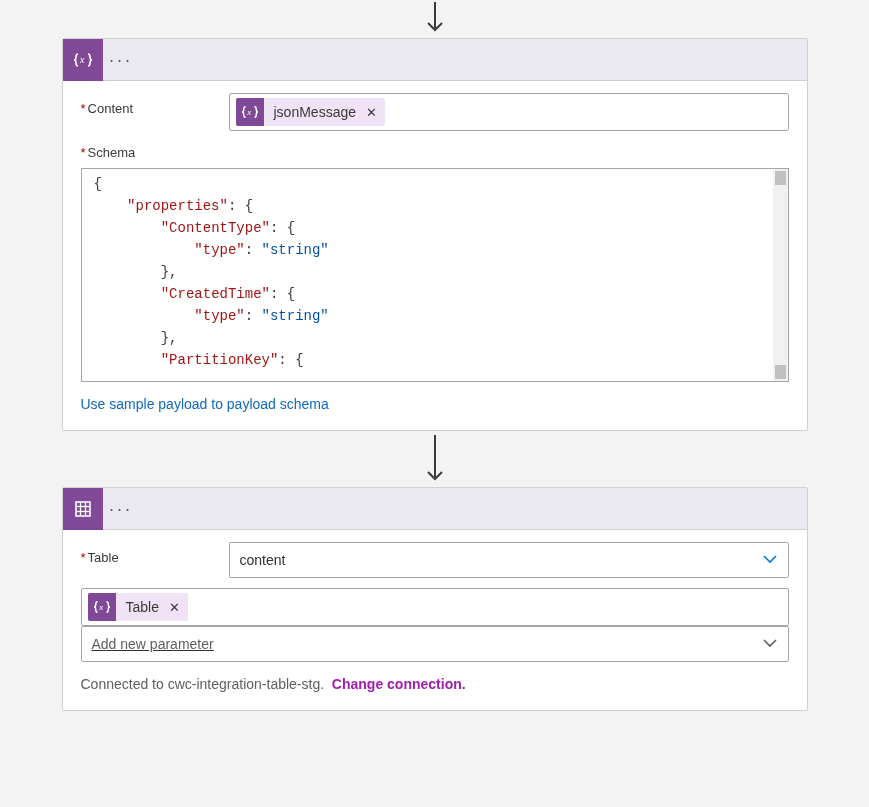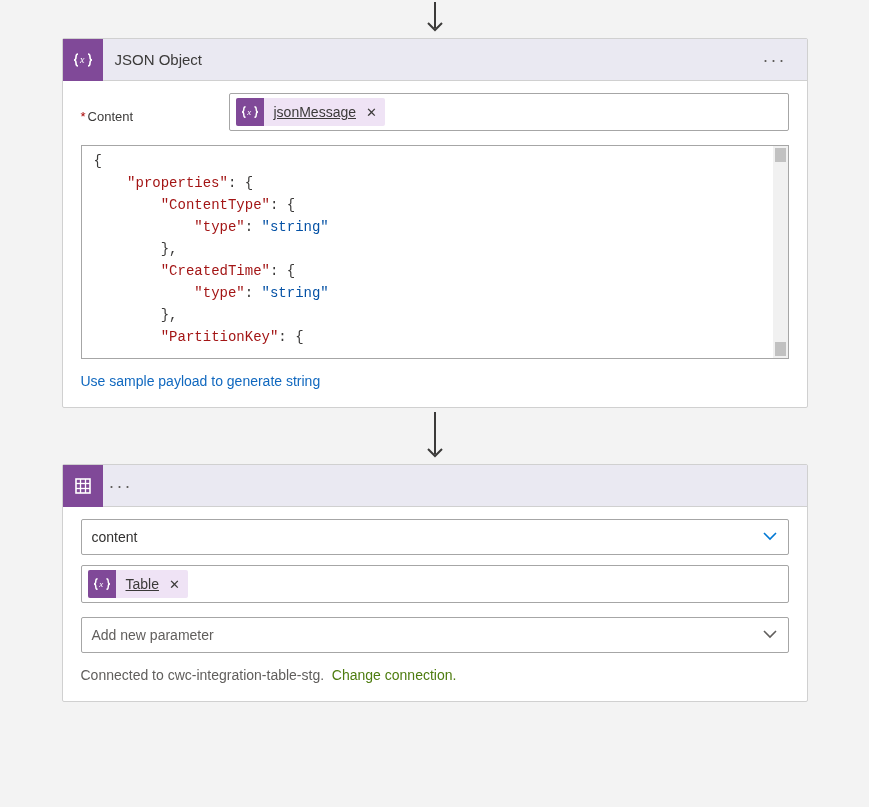--- a/index.html
+++ b/index.html
@@ -62,21 +62,21 @@
     font-size: 18px;
     line-height: 10px;
     cursor: pointer;
     padding: 6px;
   }
   .card-body {
     padding: 12px 18px 18px 18px;
   }
   .row {
     display: flex;
-    align-items: center;
+    align-items: flex-start;
     margin-top: 10px;
   }
   .row:first-child { margin-top: 0; }
   .row-label {
     width: 148px;
     padding-top: 8px;
     color: #3b3a39;
     font-size: 13px;
   }
   .row-label .req { color: #a80000; margin-right: 2px; }
@@ -106,21 +106,20 @@
     height: 28px;
     background: #804998;
     display: flex;
     align-items: center;
     justify-content: center;
     color: #fff;
   }
   .token .token-name {
     padding: 0 8px 0 10px;
     color: #3b3a39;
-    text-decoration: underline;
   }
   .token .token-x {
     padding: 0 8px 0 2px;
     cursor: pointer;
     color: #3b3a39;
     font-size: 13px;
   }
   .schema-wrap { margin-top: 14px; }
   .schema-label {
     color: #3b3a39;
@@ -181,31 +180,32 @@
     align-items: center;
     padding: 0 10px;
     justify-content: space-between;
     cursor: pointer;
   }
   .select-box .chev {
     color: #0078d4;
   }
   .select-box.gray-chev .chev { color: #605e5c; }
   .fullwidth-select {
-    margin-top: 14px;
+    text-decoration: underline;
   }
   .fullwidth-select .placeholder { color: #605e5c; }
   .footer-text {
     margin-top: 14px;
     color: #605e5c;
     font-size: 14px;
   }
   .footer-text .link {
-    color: #4d7c0f;
-    cursor: pointer;
+    color: #a21caf;
+    cursor: pointer;
+    font-weight: bold;
   }
   svg { overflow: visible; }
 </style>
 </head>
 <body>
 
 <div class="canvas">
 
   <div class="arrow">
     <svg width="24" height="34">
@@ -216,21 +216,20 @@
 
   <div class="card">
     <div class="card-header">
       <div class="icon-box">
         <svg width="18" height="18" viewBox="0 0 18 18">
           <path d="M4 3 Q2 3 2 6 Q2 9 0 9 Q2 9 2 12 Q2 15 4 15" fill="none" stroke="#fff" stroke-width="1.6"></path>
           <text x="6" y="12" fill="#fff" font-size="10" font-style="italic" font-family="serif">x</text>
           <path d="M14 3 Q16 3 16 6 Q16 9 18 9 Q16 9 16 12 Q16 15 14 15" fill="none" stroke="#fff" stroke-width="1.6"></path>
         </svg>
       </div>
-      <div class="title">JSON Object</div>
       <div class="more">···</div>
     </div>
     <div class="card-body">
       <div class="row">
         <div class="row-label">
           <span class="req">*</span><span>Content</span>
         </div>
         <div class="row-control">
           <div class="input-box">
             <div class="token">
@@ -242,36 +241,39 @@
                 </svg>
               </div>
               <span class="token-name">jsonMessage</span>
               <span class="token-x">✕</span>
             </div>
           </div>
         </div>
       </div>
 
       <div class="schema-wrap">
+        <div class="schema-label">
+          <span class="req">*</span><span>Schema</span>
+        </div>
         <div class="schema-editor">
           <div class="schema-content" id="schema-content"><span class="tok-punc">{</span>
     <span class="tok-key">"properties"</span><span class="tok-punc">: {</span>
         <span class="tok-key">"ContentType"</span><span class="tok-punc">: {</span>
             <span class="tok-key">"type"</span><span class="tok-punc">: </span><span class="tok-kw">"string"</span>
         <span class="tok-punc">},</span>
         <span class="tok-key">"CreatedTime"</span><span class="tok-punc">: {</span>
             <span class="tok-key">"type"</span><span class="tok-punc">: </span><span class="tok-kw">"string"</span>
         <span class="tok-punc">},</span>
         <span class="tok-key">"PartitionKey"</span><span class="tok-punc">: {</span></div>
           <div class="schema-scroll">
             <div class="thumb"></div>
             <div class="thumb thumb-bottom"></div>
           </div>
         </div>
-        <span class="sample-link">Use sample payload to generate string</span>
+        <span class="sample-link">Use sample payload to payload schema</span>
       </div>
     </div>
   </div>
 
   <div class="arrow" style="height:56px">
     <svg width="24" height="52">
       <line x1="12" y1="2" x2="12" y2="44" stroke="#3b3a39" stroke-width="2"></line>
       <polyline points="5,39 12,46 19,39" fill="none" stroke="#3b3a39" stroke-width="2"></polyline>
     </svg>
   </div>
@@ -284,20 +286,23 @@
           <line x1="3" y1="7.5" x2="17" y2="7.5" stroke="#fff" stroke-width="1.3"></line>
           <line x1="3" y1="12.5" x2="17" y2="12.5" stroke="#fff" stroke-width="1.3"></line>
           <line x1="7.5" y1="3" x2="7.5" y2="17" stroke="#fff" stroke-width="1.3"></line>
           <line x1="12.5" y1="3" x2="12.5" y2="17" stroke="#fff" stroke-width="1.3"></line>
         </svg>
       </div>
       <div class="more">···</div>
     </div>
     <div class="card-body">
       <div class="row">
+        <div class="row-label">
+          <span class="req">*</span><span>Table</span>
+        </div>
         <div class="row-control">
           <div class="select-box">
             <span>content</span>
             <span class="chev">
               <svg width="16" height="16" viewBox="0 0 16 16">
                 <polyline points="2,5 8,11 14,5" fill="none" stroke="#0078d4" stroke-width="1.6"></polyline>
               </svg>
             </span>
           </div>
         </div>

